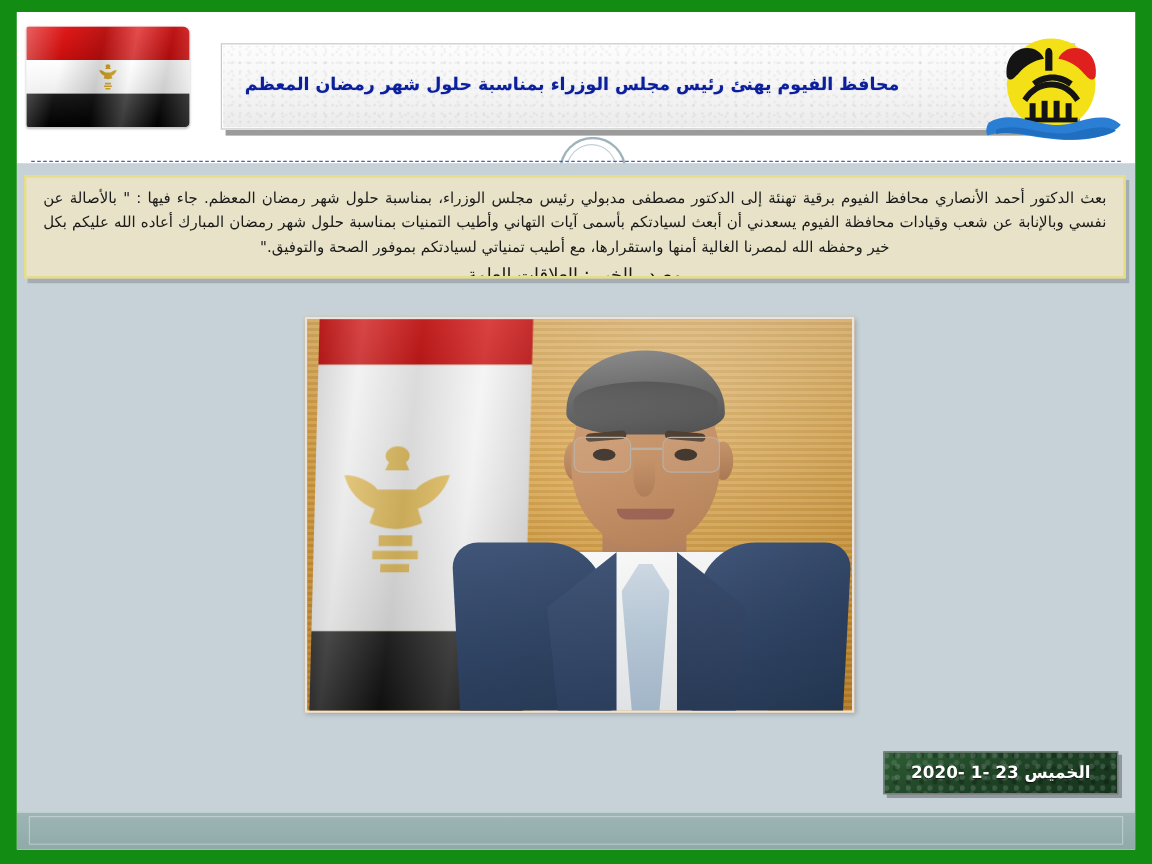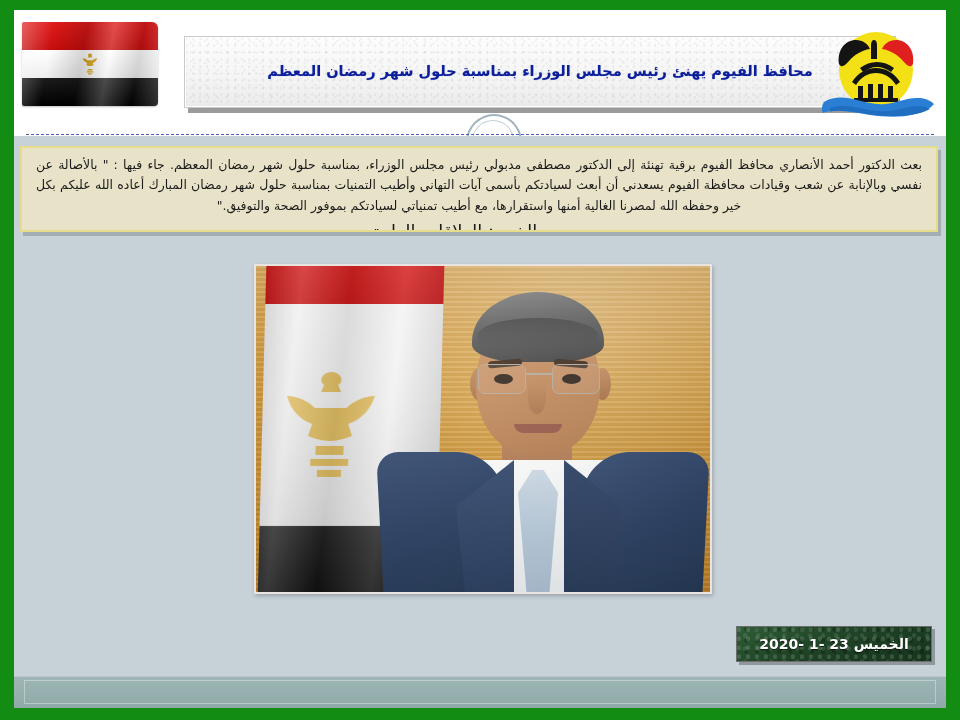--- a/index.html
+++ b/index.html
@@ -97,22 +97,22 @@
     background:
       radial-gradient(circle at 18% 22%, rgba(0,0,0,.05) 0 1px, transparent 1.4px),
       radial-gradient(circle at 63% 71%, rgba(0,0,0,.045) 0 1px, transparent 1.4px),
       radial-gradient(circle at 86% 36%, rgba(0,0,0,.04) 0 1px, transparent 1.4px),
       linear-gradient(180deg,#fdfdfd 0%,#f4f4f4 60%,#ebebeb 100%);
     background-size: 7px 7px, 9px 9px, 11px 11px, 100% 100%;
     border: 1px solid #c9c9c9;
     box-shadow: 4px 5px 0 0 #9b9b9b, 0 0 0 1px #ffffff inset;
     display: flex;
     align-items: center;
-    justify-content: center;
-    padding: 0 30px;
+    justify-content: flex-end;
+    padding: 0 19px;
   }
   .title-text {
     color: #0b1f9c;
     font-size: 14.5px;
     font-weight: bold;
     line-height: 1.45;
     text-align: center;
     direction: rtl;
     white-space: nowrap;
     text-shadow: 0 0 1px rgba(11,31,156,.35);
@@ -175,21 +175,21 @@
   .news-text {
     color: #1a1a1a;
     font-size: 12.5px;
     line-height: 1.62;
     direction: rtl;
     text-align: justify;
     text-align-last: center;
   }
   .news-source {
     color: #1a1a1a;
-    font-size: 18px;
+    font-size: 15px;
     line-height: 1.62;
     direction: rtl;
     text-align: center;
     margin-top: 1px;
   }
 
   
   .photo-frame {
     position: absolute;
     left: 240px;

